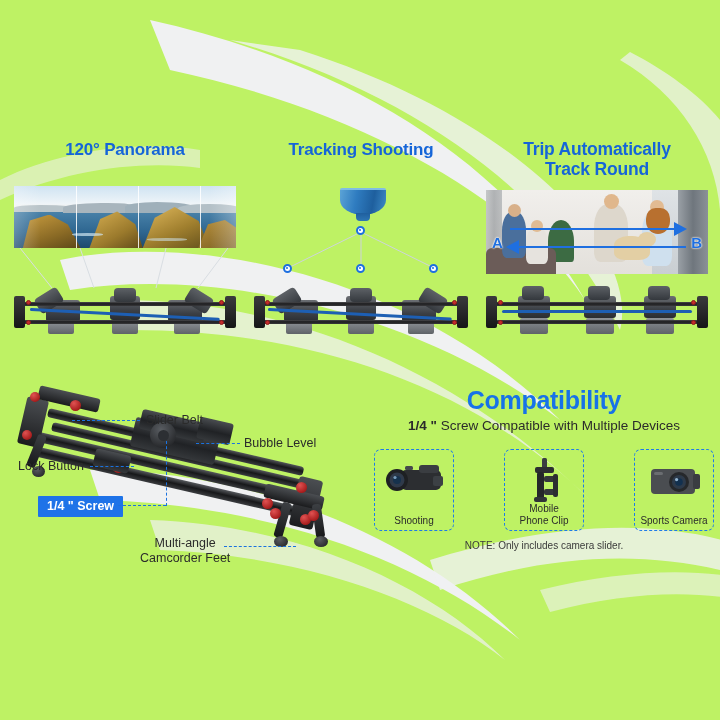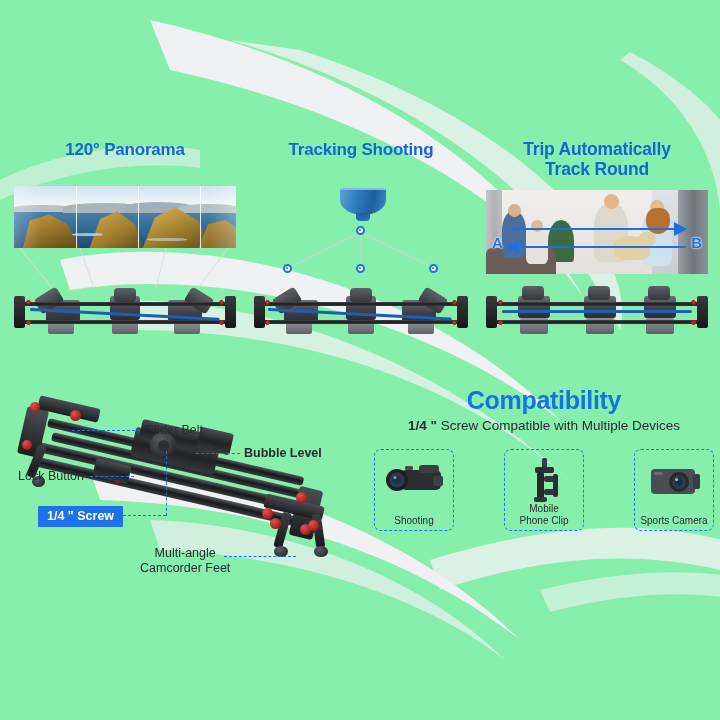--- a/index.html
+++ b/index.html
@@ -2,21 +2,21 @@
 <html><head>
 <meta charset="utf-8">
 <style>
   * { box-sizing: border-box; margin: 0; padding: 0; }
   html, body {
     width: 720px; height: 720px;
     background: #ffffff;
     font-family: "Liberation Sans", sans-serif;
     overflow: hidden;
   }
-  #page { position: relative; width: 720px; height: 720px; background: #86efac; overflow: hidden; padding-left: 32px; }
+  #page { position: relative; width: 720px; height: 720px; background: #bef264; overflow: hidden; padding-left: 32px; }
 
   
   #watermark { position: absolute; inset: 0; z-index: 0; pointer-events: none; }
 
   
   .panel-title {
     color: #1565d8;
     font-weight: bold;
     text-align: center;
     line-height: 1.14;
@@ -120,21 +120,21 @@
     position:absolute; background: linear-gradient(#5d6166,#34383d);
     border-radius:4px;
   }
   .cam-plate {
     position:absolute; background: linear-gradient(#8d9196,#5f6368);
     border-radius:2px;
   }
   .motion-line { position:absolute; height:2.5px; background:#1d5fb4; border-radius:2px; }
 
   
-  #product-area { position:absolute; left:0; top:388px; width:376px; height:225px; z-index:3; }
+  #product-area { position:absolute; left:0; top:378px; width:376px; height:225px; z-index:3; }
 
   #slider-photo { position:absolute; left:8px; top:8px; width:340px; height:180px; }
   .sl-rail {
     position:absolute; background: linear-gradient(#55585c,#17181a 50%,#3a3c3f);
     border-radius:3px;
   }
   .sl-end {
     position:absolute; background: linear-gradient(#4b4e52,#1b1c1e);
     border-radius:3px;
   }
@@ -451,21 +451,21 @@
       <div class="sl-foot" style="left:306px;top:118px;width:9px;height:34px;transform:rotate(-8deg);"></div>
       <div class="sl-foot-pad" style="left:306px;top:150px;width:14px;height:11px;"></div>
       <div class="sl-knob" style="left:262px;top:122px;width:11px;height:11px;"></div>
       <div class="sl-knob" style="left:300px;top:124px;width:11px;height:11px;"></div>
     </div>
 
     <div class="callout-line" style="left:72px; top:42px; width:68px;"></div>
     <div class="callout-label" style="left:146px; top:35px;">Slider Belt</div>
 
     <div class="callout-line" style="left:196px; top:65px; width:44px;"></div>
-    <div class="callout-label" style="left:244px; top:58px;font-weight:bold;">Bubble Level</div>
+    <div class="callout-label" style="left:244px; top:58px;">Bubble Level</div>
 
     <div class="callout-line" style="left:90px; top:88px; width:44px;"></div>
     <div class="callout-label" style="left:18px; top:81px;">Lock Button</div>
 
     <div id="screw-badge" style="left:38px; top:118px;">1/4 " Screw</div>
     <div class="callout-line" style="left:118px; top:127px; width:48px;"></div>
     <div class="callout-vline" style="left:166px; top:63px; height:65px;"></div>
 
     <div class="callout-line" style="left:224px; top:168px; width:72px;"></div>
     <div class="callout-label" style="left:140px; top:158px; text-align:center;">
@@ -526,15 +526,16 @@
             <circle cx="44" cy="26" r="7" fill="#2d3a4a"></circle>
             <circle cx="44" cy="26" r="3.8" fill="#12304f"></circle>
             <circle cx="41.6" cy="23.6" r="1.6" fill="#a8cbe8" opacity=".85"></circle>
             <rect x="19" y="16" width="9" height="3" rx="1.5" fill="#6a6d71"></rect>
           </svg>
         </div>
         <div class="compat-name">Sports Camera</div>
       </div>
     </div>
 
+    <div id="compat-note">NOTE: Only includes camera slider.</div>
   </div>
 
 </div>
 
 </body></html>

